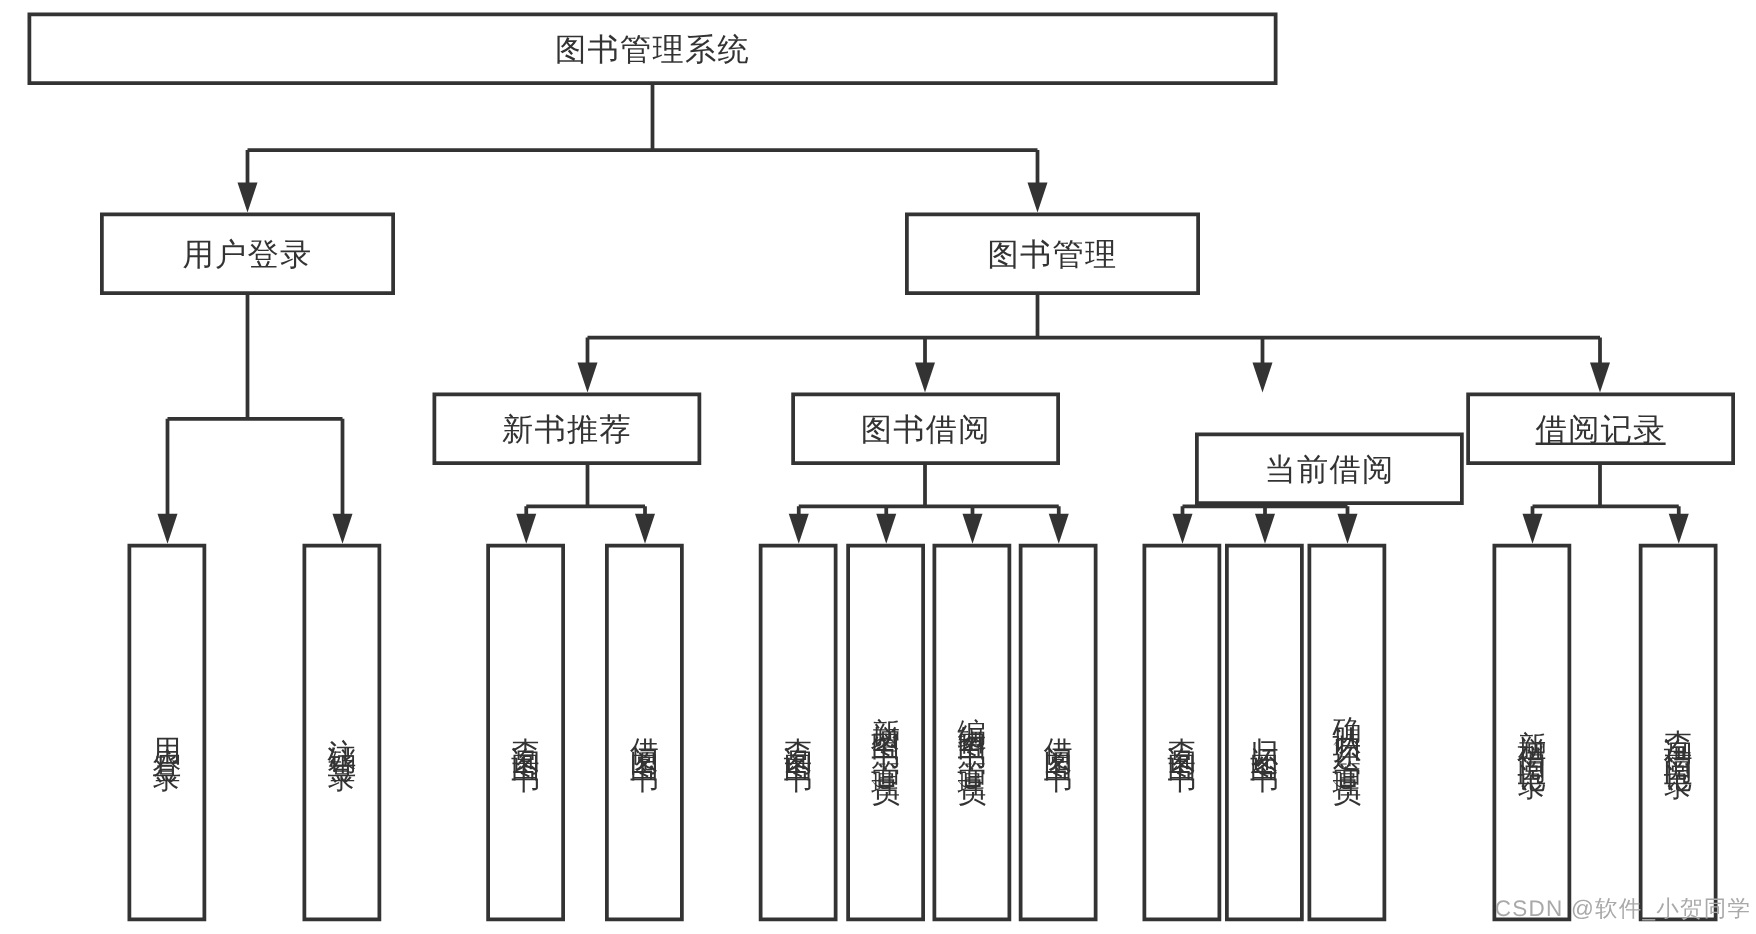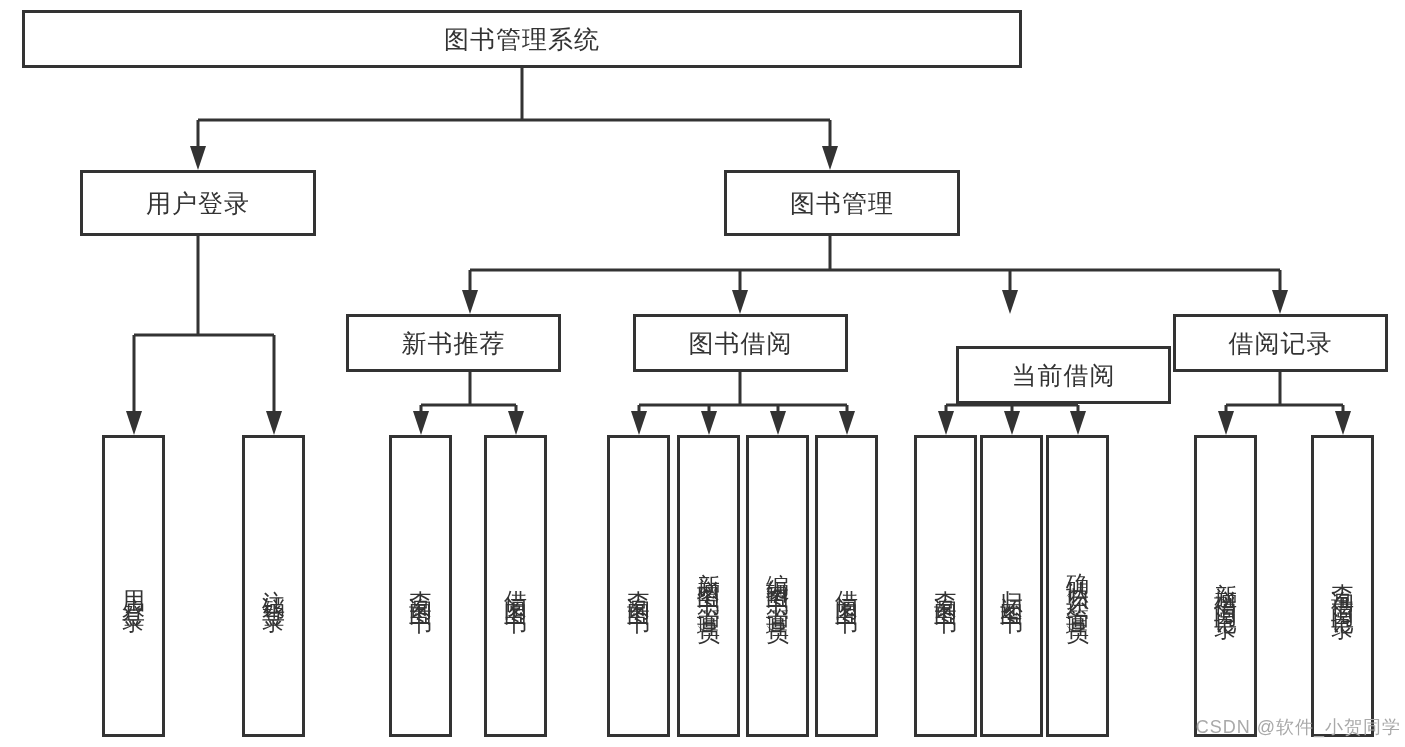--- a/index.html
+++ b/index.html
@@ -116,21 +116,21 @@
 
   <div class="node node-l2" style="left:346px;">
     <span>新书推荐</span>
   </div>
   <div class="node node-l2" style="left:633px;">
     <span>图书借阅</span>
   </div>
   <div class="node node-l2" style="left:956px;margin-top:32px;">
     <span>当前借阅</span>
   </div>
-  <div class="node node-l2" style="left:1173px;">
+  <div class="node node-l2" style="left:1173px;text-decoration:underline;">
     <span>借阅记录</span>
   </div>
 
   <div class="node node-leaf" style="left:102px;">
     <span class="vtext">用户登录</span>
   </div>
   <div class="node node-leaf" style="left:242px;">
     <span class="vtext">注销登录</span>
   </div>
 

